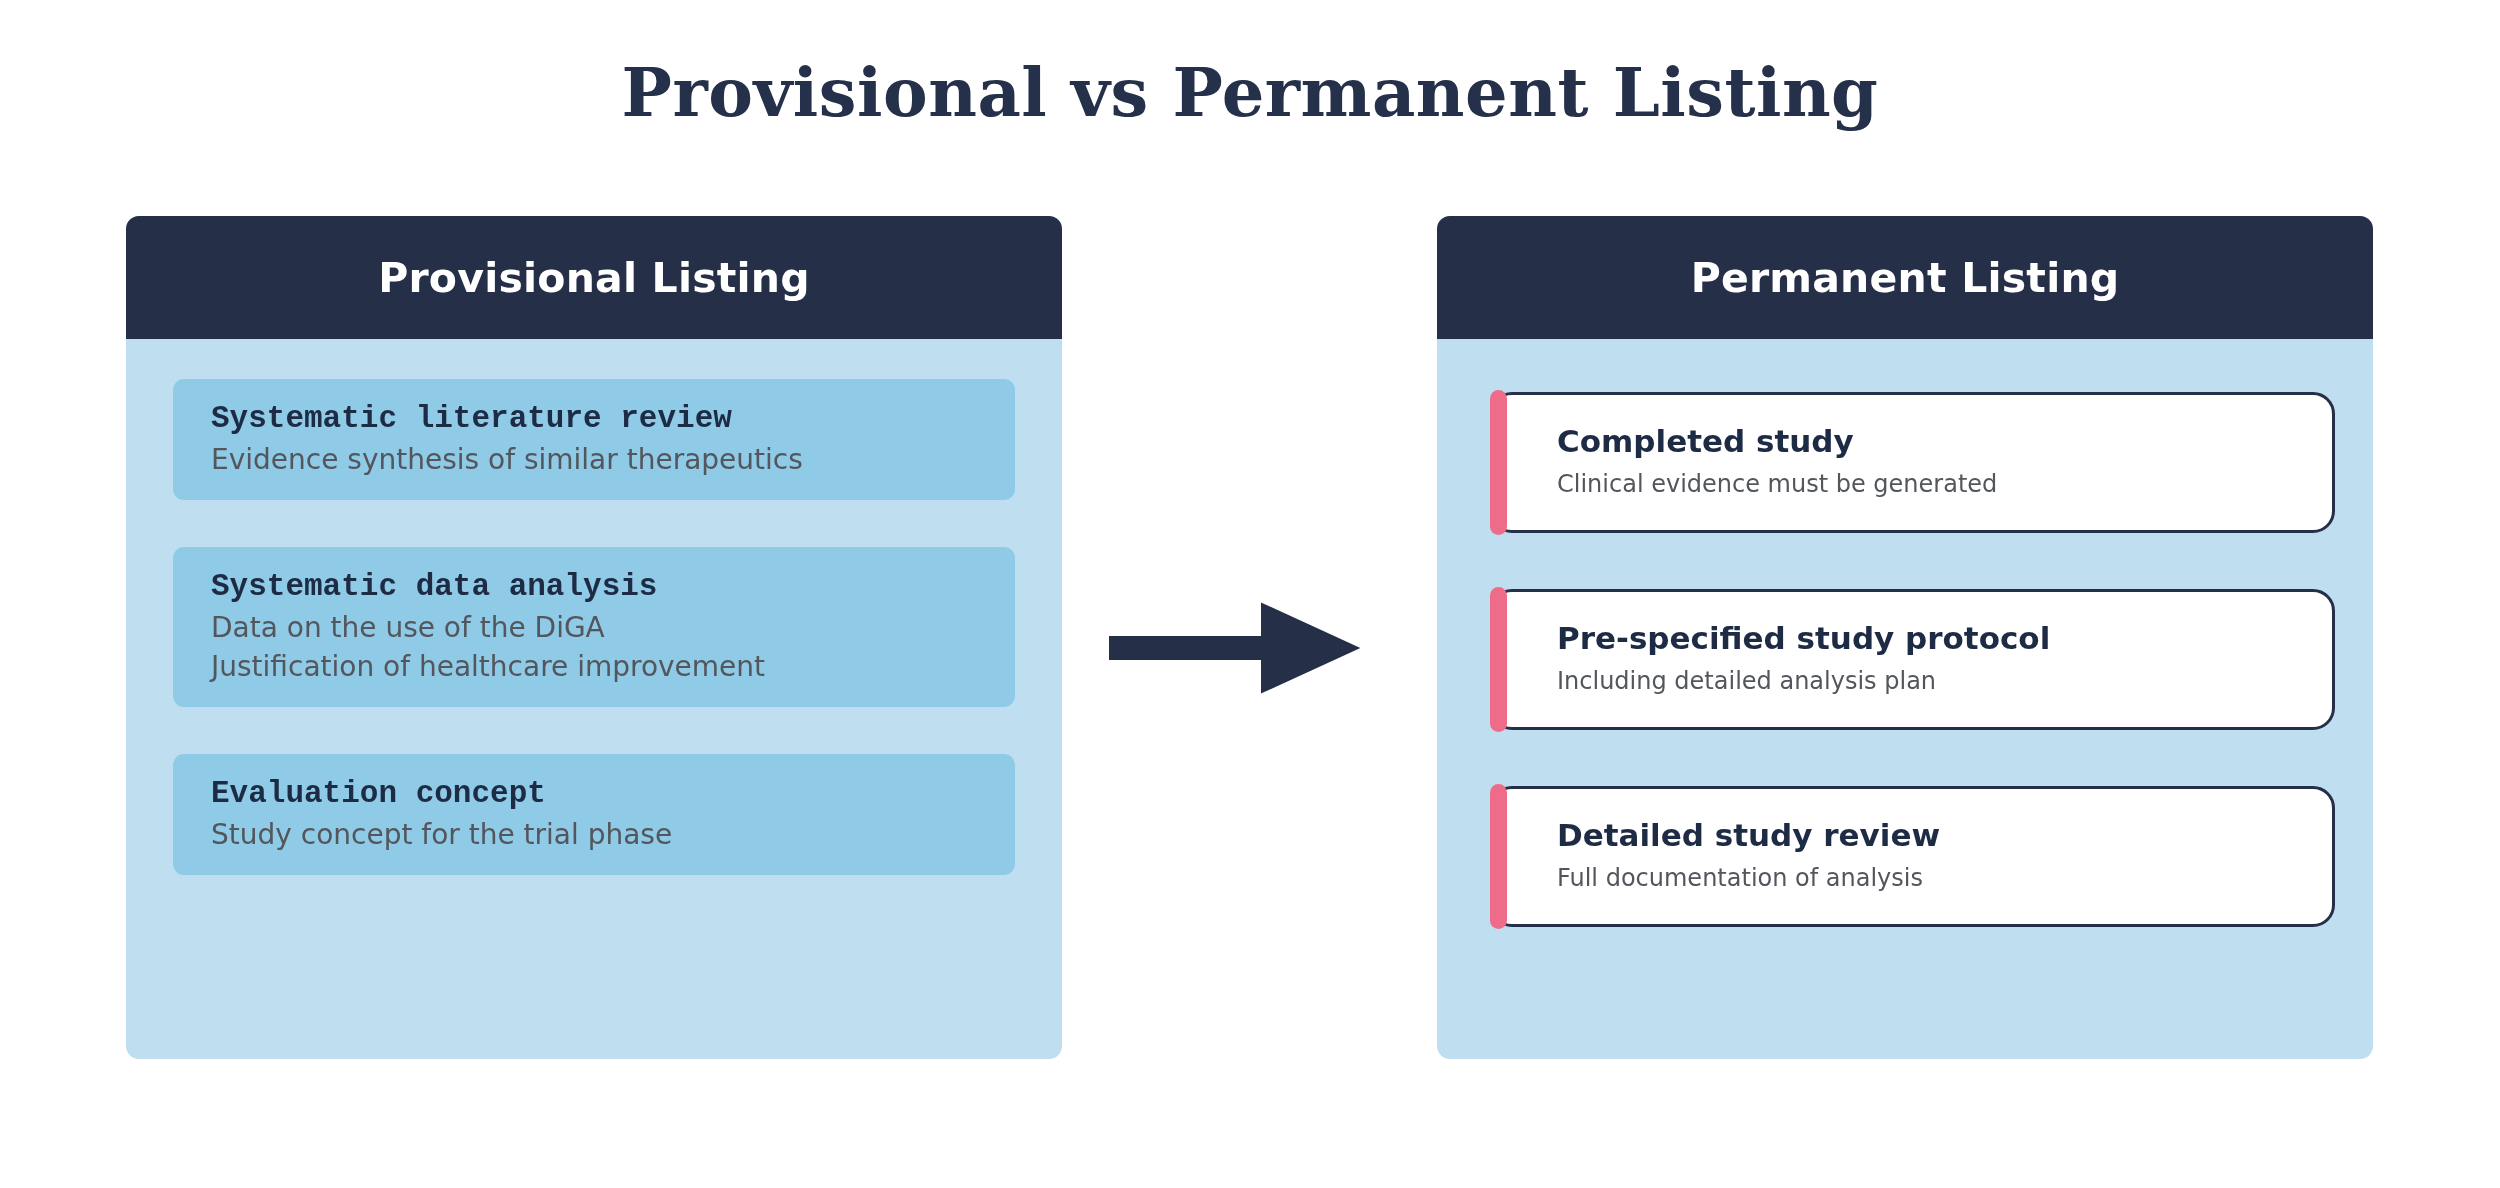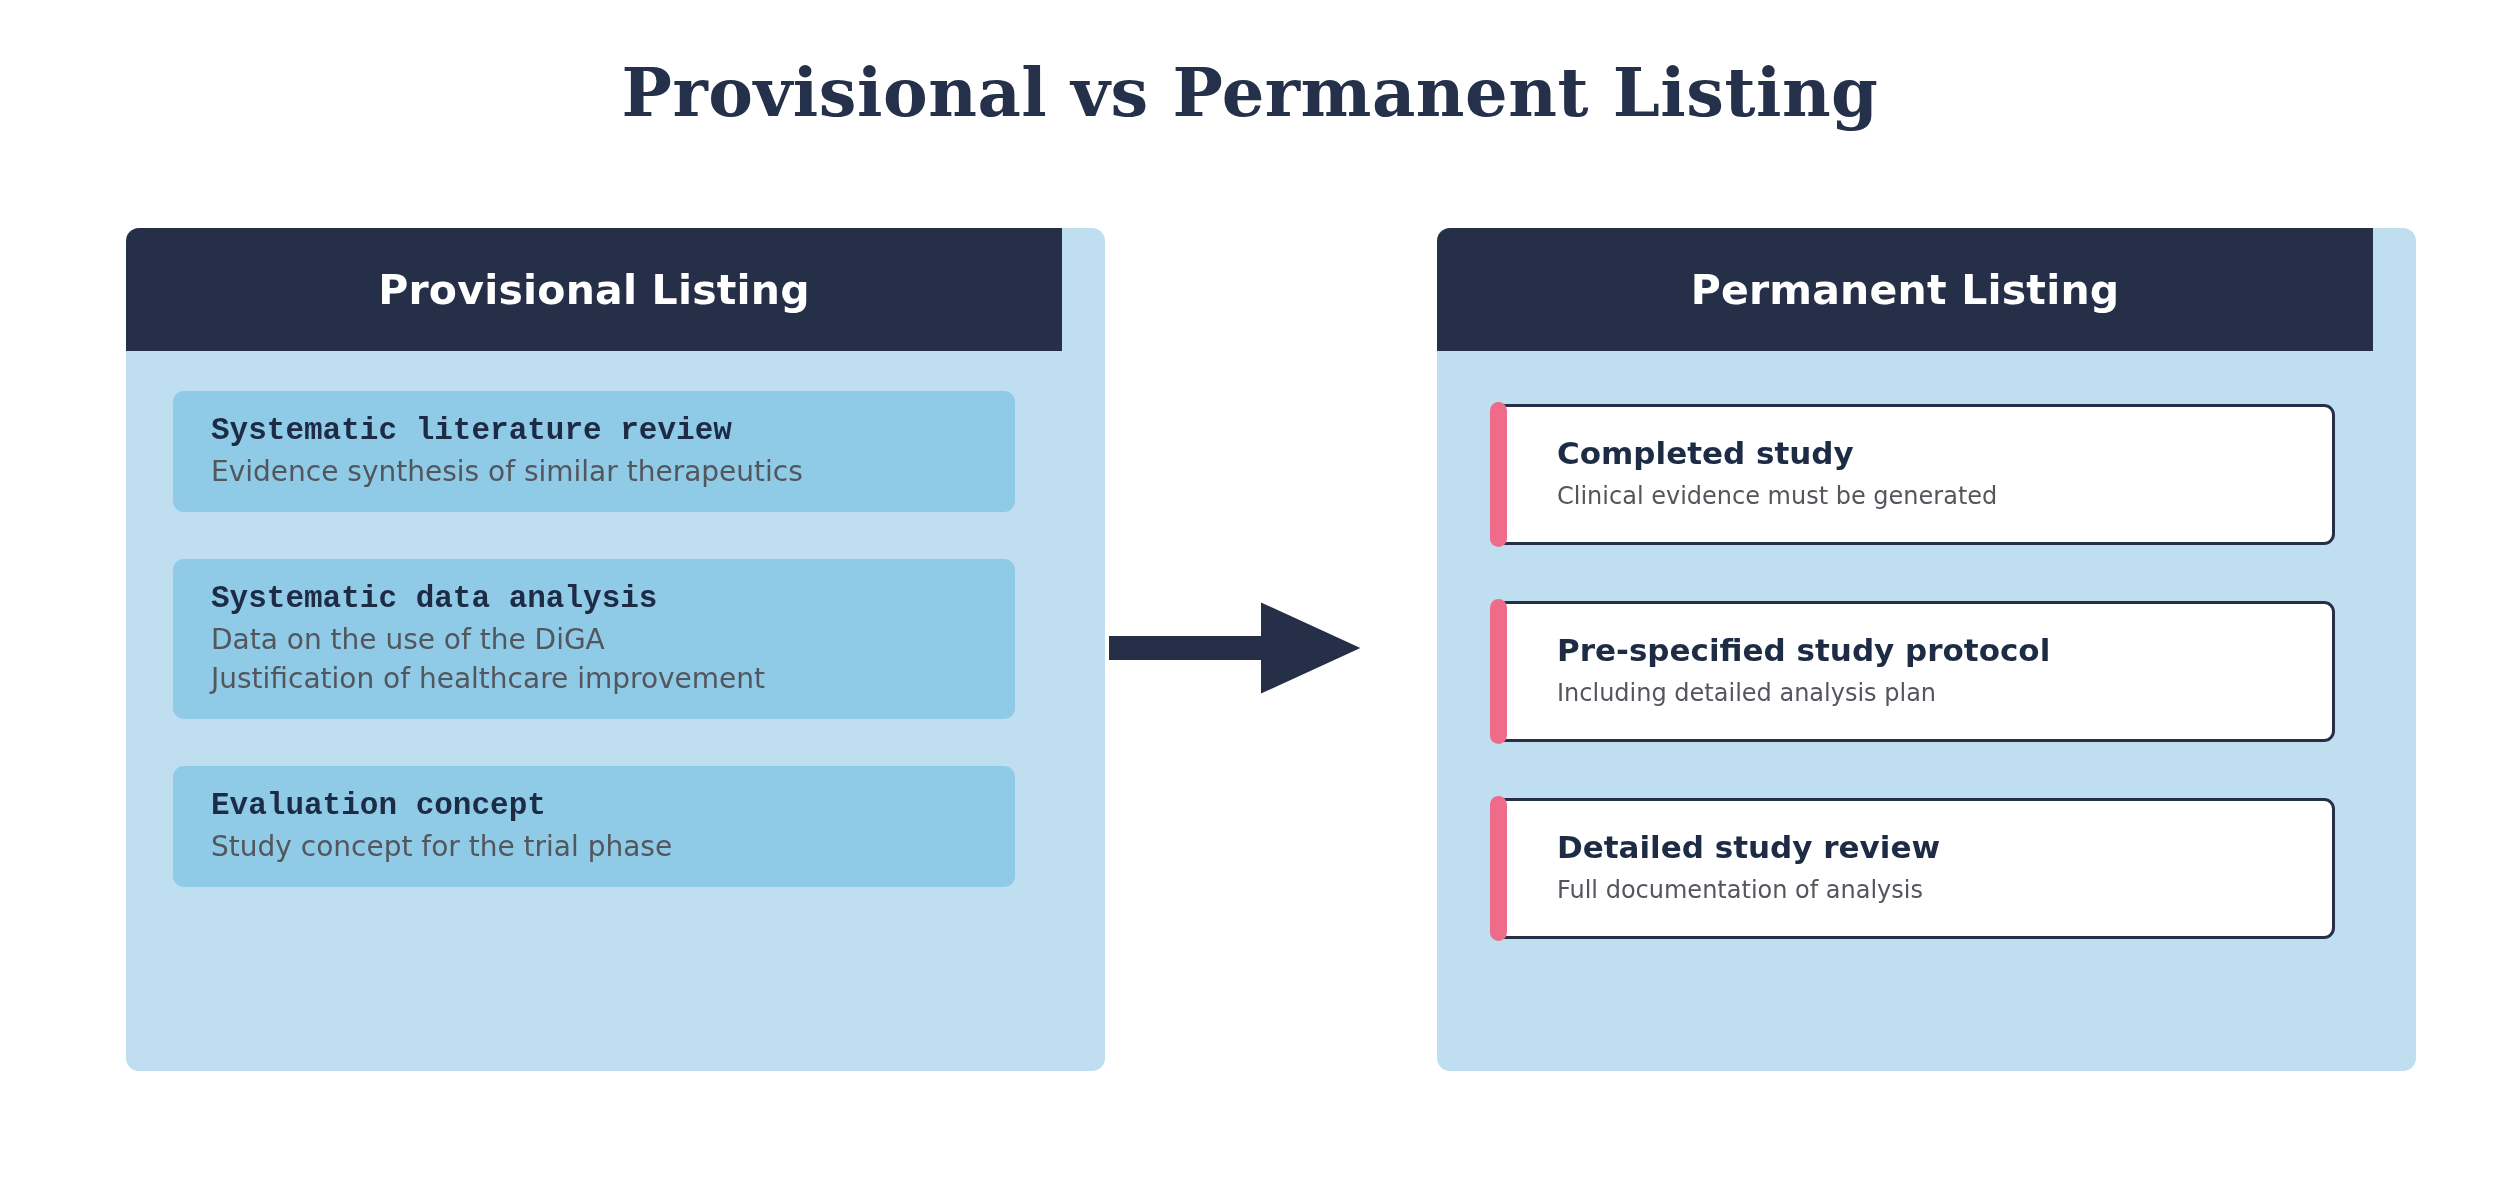--- a/index.html
+++ b/index.html
@@ -35,27 +35,26 @@
     font-size: 67px;
     line-height: 82px;
     letter-spacing: 0.5px;
     color: #25304a;
     white-space: nowrap;
   }
 
   
   .panel {
     position: absolute;
-    top: 228px;
+    top: 216px;
     width: 936px;
     height: 843px;
     border-radius: 13px;
     background: #bfdff0;
     overflow: hidden;
-    padding-left: 43px;
   }
   .panel.left  { left: 126px; }
   .panel.right { left: 1437px; }
 
   .panel-header {
     position: absolute;
     left: 0;
     top: 0;
     width: 936px;
     height: 123px;
@@ -109,21 +108,21 @@
     white-space: nowrap;
   }
 
   
   .perm-card {
     position: absolute;
     left: 53px;
     width: 845px;
     background: #ffffff;
     border: 3px solid #262f48;
-    border-radius: 11px;
+    border-radius: 22px;
     box-sizing: border-box;
   }
   .perm-accent {
     position: absolute;
     left: -3px;
     top: -5px;
     bottom: -5px;
     width: 17px;
     background: #ef6b8a;
     border-radius: 9px;

